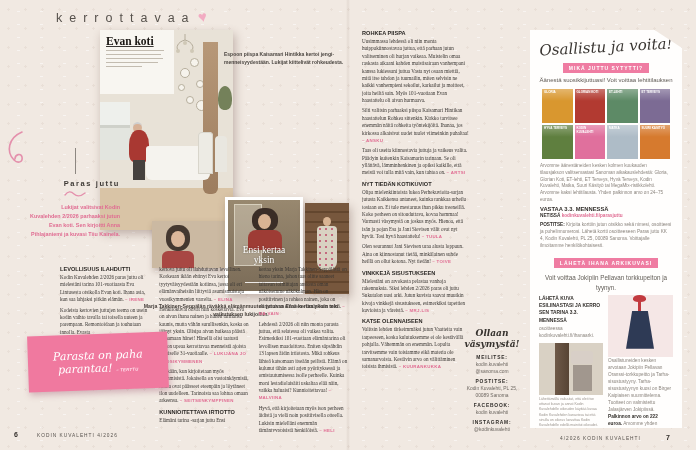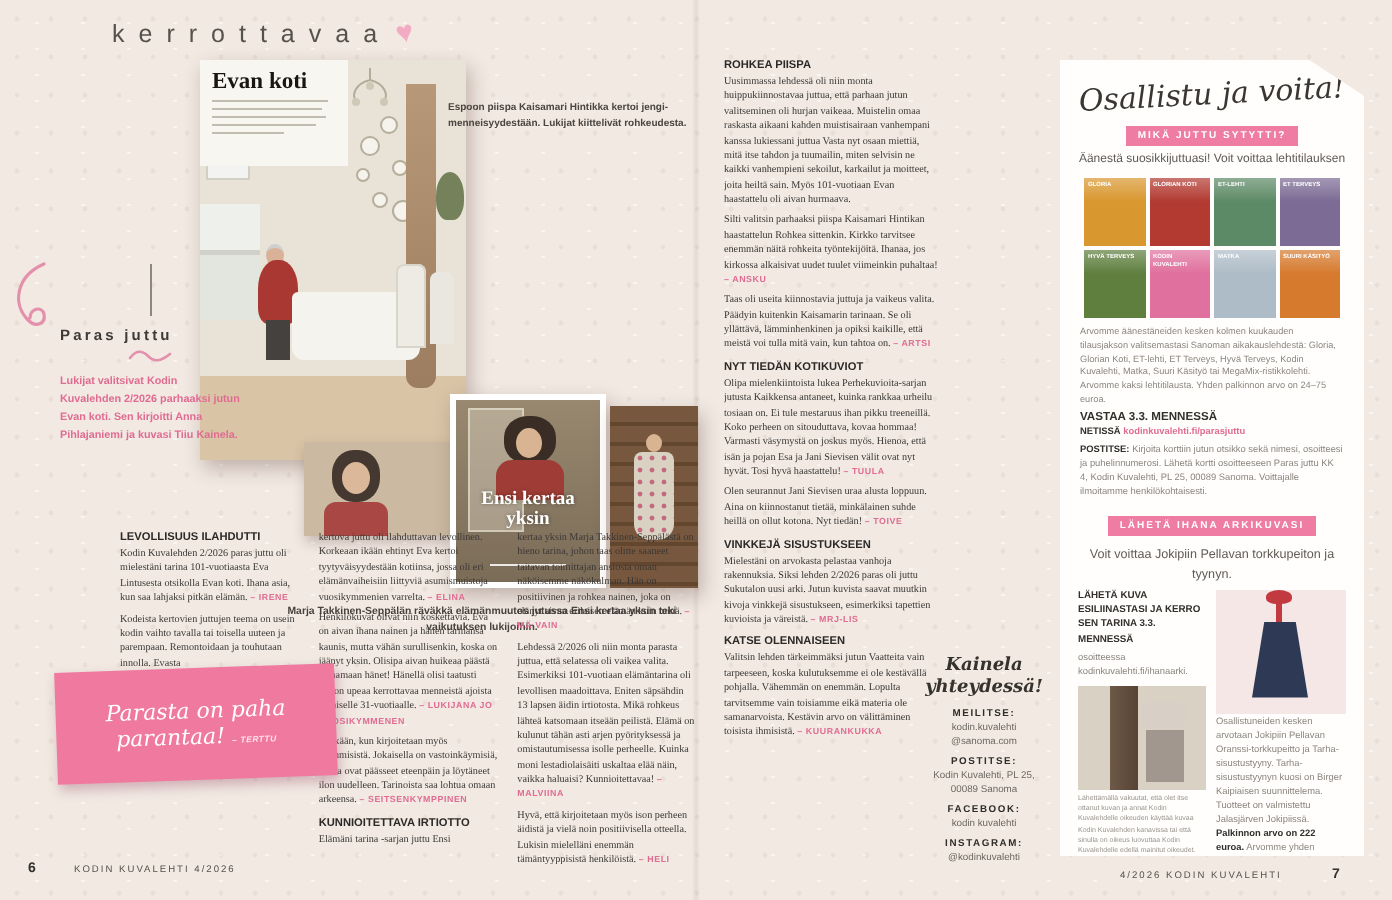--- a/index.html
+++ b/index.html
@@ -14,21 +14,21 @@
   .crease{left:346px;top:0;width:4px;height:450px;
     background:linear-gradient(90deg,transparent,rgba(120,95,80,.10),transparent);}
   
   .kick{left:56px;top:8px;font-size:12.5px;letter-spacing:7px;color:#56514c;}
   .kick .heart{display:inline-block;transform:rotate(-12deg);color:#f2abc2;font-size:15px;letter-spacing:0;margin-left:2px;}
   .curl{left:4px;top:130px;}
   
   .card{box-shadow:2px 4px 9px rgba(90,60,50,.32);overflow:hidden;}
   .cardA{left:100px;top:30px;width:133px;height:200px;
     background:linear-gradient(#e8e2d7 0 79%,#d9c4a6 79% 100%);}
-  .cardA-head{position:absolute;left:0;top:0;width:74px;height:53px;background:#f8f6f1;padding:5px 6px;box-sizing:border-box;}
+  .cardA-head{position:absolute;left:0;top:0;width:74px;height:64px;background:#f8f6f1;padding:5px 6px;box-sizing:border-box;text-decoration:underline;}
   .evan{font-family:"Liberation Serif",serif;font-weight:700;font-size:11.5px;color:#181512;}
   .fl i{display:block;height:1px;background:#c3bcb0;margin:3px 0 0;}
   .win{left:3px;top:26px;width:20px;height:32px;background:#f3f4f1;border:1px solid #d2cfc5;}
   .cabs{left:0;top:72px;width:30px;height:58px;background:linear-gradient(#eef0ec 0 40%,#cfd1ca 40% 44%,#e3e5df 44% 100%);}
   .chand{left:72px;top:4px;}
   .plate{position:absolute;background:#f6f3ec;border:1px solid #b6ae9c;border-radius:50%;}
   .personA-head{left:33px;top:92px;width:9px;height:9px;background:#d8b196;border-radius:50%;border-top:2px solid #cfcfcf;}
   .personA-body{left:29px;top:100px;width:20px;height:32px;background:#a93832;border-radius:45% 45% 25% 25%;}
   .personA-legs{left:33px;top:130px;width:12px;height:20px;background:#45413e;}
   .tbl{left:46px;top:116px;width:64px;height:34px;background:#f5f3ee;border-radius:3px 3px 6px 6px;}
@@ -52,30 +52,30 @@
   .photoE{left:152px;top:221px;width:73px;height:47px;background:#cbb9a2;box-shadow:1px 3px 6px rgba(90,60,50,.3);}
   .hairE{left:14px;top:4px;width:24px;height:26px;background:#443830;border-radius:45%;}
   .faceE{left:19px;top:10px;width:14px;height:16px;background:#dcb89b;border-radius:50%;}
   .topE{left:10px;top:30px;width:32px;height:17px;background:#a84743;border-radius:6px 6px 0 0;}
   .cardC{left:225px;top:197px;width:78px;height:97px;background:#fff;padding:3px;box-sizing:border-box;}
   .cardC-photo{position:relative;width:100%;height:100%;background:linear-gradient(#98886f,#7b6c58);overflow:hidden;}
   .paneC{position:absolute;left:6px;top:4px;width:26px;height:60px;background:rgba(240,235,220,.35);border:1px solid rgba(250,245,230,.5);}
   .hairC{position:absolute;left:24px;top:8px;width:26px;height:24px;background:#3a2d26;border-radius:45%;}
   .faceC{position:absolute;left:30px;top:14px;width:13px;height:15px;background:#d9b493;border-radius:50%;}
   .topC{position:absolute;left:20px;top:30px;width:34px;height:20px;background:#9e3c35;border-radius:8px 8px 0 0;}
-  .titleC{position:absolute;left:6px;top:46px;width:60px;text-align:center;font-family:"Liberation Serif",serif;font-size:9.5px;line-height:1.05;color:#fff;text-shadow:0 0 2px rgba(0,0,0,.4);font-weight:bold;}
+  .titleC{position:absolute;left:6px;top:46px;width:60px;text-align:center;font-family:"Liberation Serif",serif;font-size:9.5px;line-height:1.05;color:#fff;text-shadow:0 0 2px rgba(0,0,0,.4);}
   .lineC{position:absolute;left:17px;bottom:8px;width:38px;height:1px;background:rgba(255,255,255,.85);}
   .cardD{left:305px;top:203px;width:44px;height:91px;
     background:repeating-linear-gradient(180deg,#77573d 0 8px,#63462e 8px 10px);}
   .faceD{position:absolute;left:18px;top:14px;width:8px;height:9px;background:#d9b493;border-radius:50%;}
   .dressD{position:absolute;left:12px;top:23px;width:20px;height:44px;border-radius:4px 4px 8px 8px;
     background:radial-gradient(#c46a7e 1px, transparent 1.4px) #d9d2c2;background-size:6px 6px;}
   .capBot{left:135px;top:302px;width:212px;text-align:center;font-size:5.2px;font-weight:bold;color:#48423d;line-height:1.6;}
   
-  .pj{left:30px;top:132px;width:90px;text-align:left;}
+  .pj{left:30px;top:148px;width:90px;text-align:right;}
   .pj-line{width:1px;height:26px;background:#8d8781;margin:0 auto;}
   .pj-title{margin-top:5px;font-size:7.5px;font-weight:bold;letter-spacing:1.6px;color:#3e3a36;}
   .pj-body{margin-top:6px;font-size:5.4px;font-weight:bold;line-height:1.65;color:#e06c92;}
   
   .letters{left:60px;top:266px;width:288px;height:166px;display:flex;gap:10px;overflow:hidden;}
   .letters .col{flex:1;}
   .body-txt,.letters p,.rcol p{font-family:"Liberation Serif",serif;font-size:5.1px;line-height:1.45;color:#3a3734;margin:0 0 3px;}
   .lh{font-family:"Liberation Sans",sans-serif;font-weight:bold;font-size:5.6px;color:#2c2926;margin:4px 0 2px;}
   .lh.first{margin-top:0;}
   .sign{font-family:"Liberation Sans",sans-serif;font-weight:bold;font-size:4.4px;color:#e06c92;letter-spacing:.3px;}
@@ -246,21 +246,21 @@
     <div class="lh">NYT TIEDÄN KOTIKUVIOT</div>
     <p><span>Olipa mielenkiintoista lukea Perhekuvioita-sarjan jutusta Kaikkensa antaneet, kuinka rankkaa urheilu tosiaan on. Ei tule mestaruus ihan pikku treeneillä. Koko perheen on sitouduttava, kovaa hommaa! Varmasti väsymystä on joskus myös. Hienoa, että isän ja pojan Esa ja Jani Sievisen välit ovat nyt hyvät. Tosi hyvä haastattelu!</span> <span class="sign">– TUULA</span></p>
     <p><span>Olen seurannut Jani Sievisen uraa alusta loppuun. Aina on kiinnostanut tietää, minkälainen suhde heillä on ollut kotona. Nyt tiedän!</span> <span class="sign">– TOIVE</span></p>
     <div class="lh">VINKKEJÄ SISUSTUKSEEN</div>
     <p><span>Mielestäni on arvokasta pelastaa vanhoja rakennuksia. Siksi lehden 2/2026 paras oli juttu Sukutalon uusi arki. Jutun kuvista saavat muutkin kivoja vinkkejä sisustukseen, esimerkiksi tapettien kuvioista ja väreistä.</span> <span class="sign">– MRJ-LIS</span></p>
     <div class="lh">KATSE OLENNAISEEN</div>
     <p><span>Valitsin lehden tärkeimmäksi jutun Vaatteita vain tarpeeseen, koska kulutuksemme ei ole kestävällä pohjalla. Vähemmän on enemmän. Lopulta tarvitsemme vain toisiamme eikä materia ole samanarvoista. Kestävin arvo on välittäminen toisista ihmisistä.</span> <span class="sign">– KUURANKUKKA</span></p>
   </div>
 
   <div class="abs contact">
-    <div class="ttl">Kainela yhteydessä!</div>
+    <div class="ttl">Ollaan väsymystä!</div>
     <div class="lbl">MEILITSE:</div>
     <div class="val">kodin.kuvalehti @sanoma.com</div>
     <div class="lbl">POSTITSE:</div>
     <div class="val">Kodin Kuvalehti, PL 25, 00089 Sanoma</div>
     <div class="lbl">FACEBOOK:</div>
     <div class="val">kodin kuvalehti</div>
     <div class="lbl">INSTAGRAM:</div>
     <div class="val">@kodinkuvalehti</div>
   </div>
 

